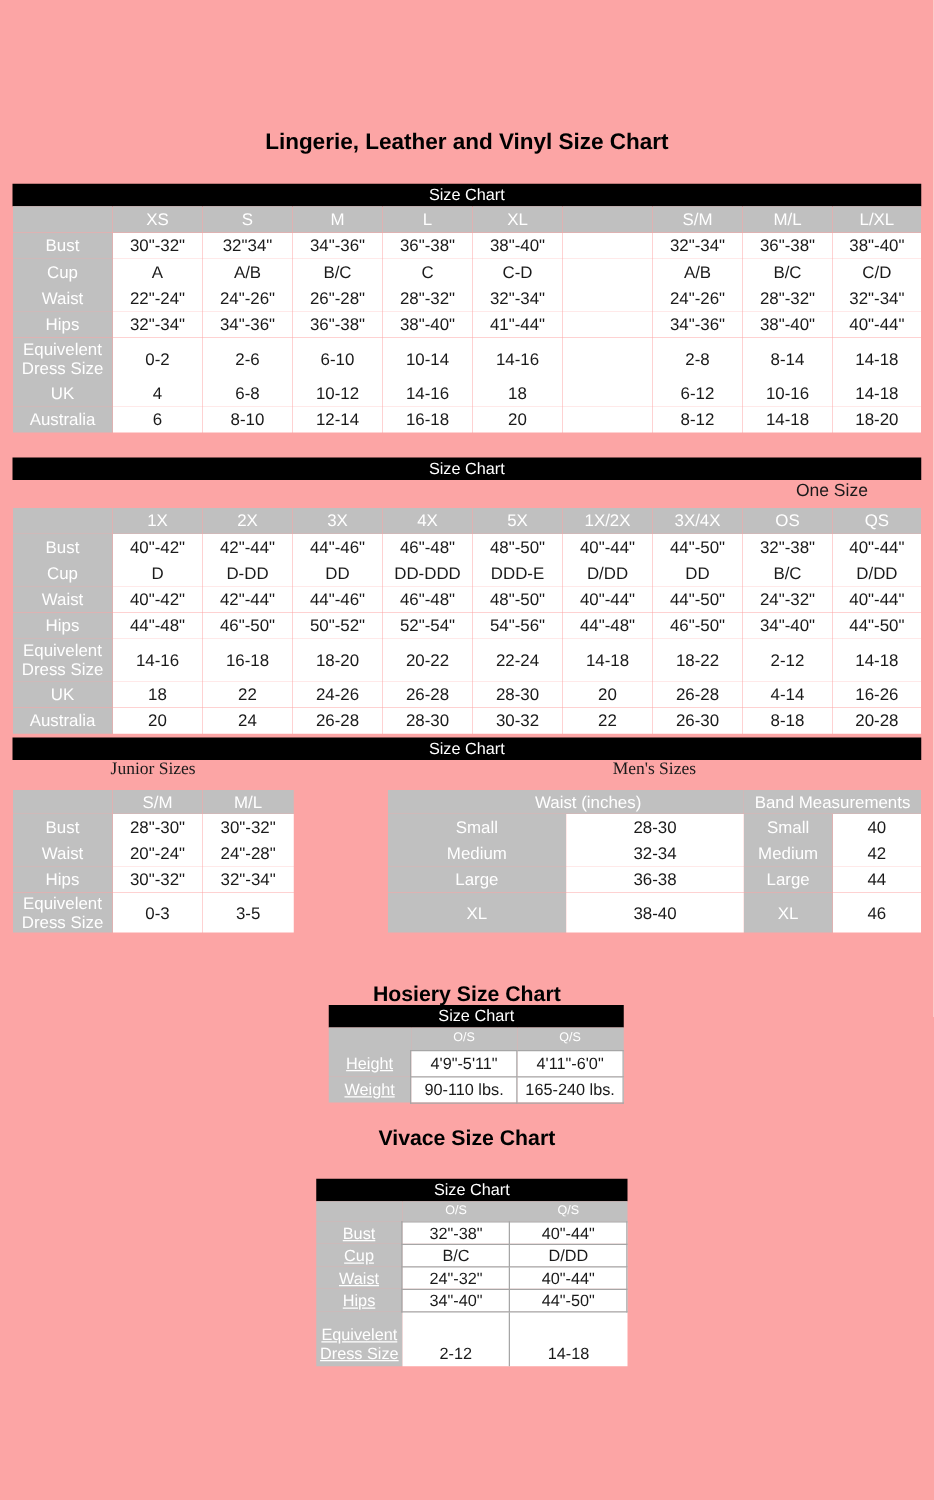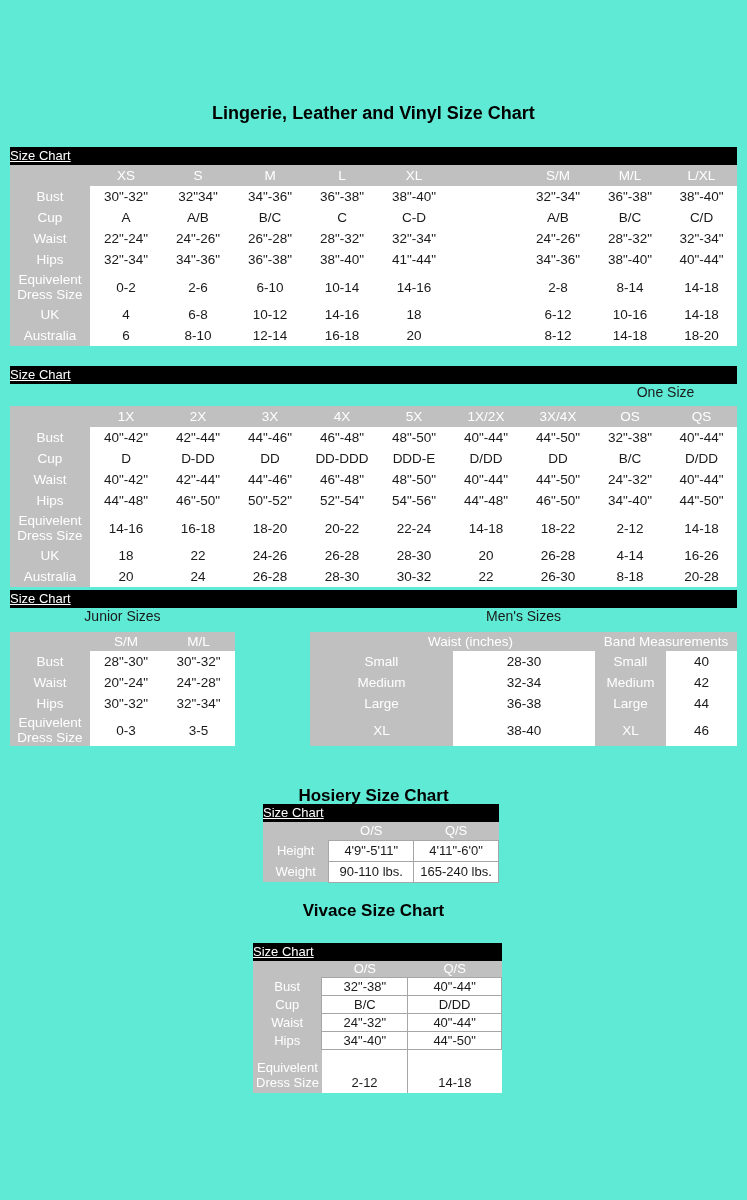--- a/index.html
+++ b/index.html
@@ -1,34 +1,34 @@
 <!DOCTYPE html>
 <html><head>
 <meta charset="utf-8">
 <style>
   * { margin:0; padding:0; box-sizing:border-box; }
   html,body { background:#ffffff; }
   body { font-family:"Liberation Sans", sans-serif; }
-  .page { position:relative; width:747px; height:1200px; background:#5eead4; overflow:hidden; }
+  .page { position:relative; width:747px; height:1200px; background:#fca5a5; overflow:hidden; }
 
   .abs { position:absolute; }
 
   .main-title { top:103px; left:0; width:747px; text-align:center;
     font-size:18px; font-weight:bold; color:#000; }
   .sub-chart-title { left:0; width:747px; text-align:center;
     font-size:17px; font-weight:bold; color:#000; }
 
   .sec { left:10px; width:727px; }
 
-  .bar { background:#000; color:#fff; 
-    height:18px; line-height:18px; font-size:13px; width:100%;text-decoration:underline; }
+  .bar { background:#000; color:#fff; text-align:center;
+    height:18px; line-height:18px; font-size:13px; width:100%; }
 
   .subtitle-row { position:relative; height:21px; }
   .subtitle-row.tall { height:22px; }
-  .subtitle-row.titles { height:24px; }
+  .subtitle-row.titles { height:24px;font-family:Liberation Serif, serif; }
   .subtitle-row span { display:block; text-align:center; font-size:14px;
     color:#1a1a1a; line-height:inherit; }
   .center-sub { width:100%; line-height:21px; }
   .plus-sub  { position:absolute; left:80px;  width:360px; line-height:22px; }
   .one-sub   { position:absolute; left:584px; width:143px; line-height:22px; }
   .junior-sub{ position:absolute; left:0;     width:225px; line-height:24px; }
   .mens-sub  { position:absolute; left:300px; width:427px; line-height:24px; }
 
   table { border-collapse:collapse; table-layout:fixed; }
   .grid th, .grid td { text-align:center; font-weight:normal;
@@ -36,23 +36,23 @@
   .grid th { background:#c0c0c0; color:#fff; font-size:13.5px; height:21px; }
   .grid td { font-size:13.5px; color:#1a1a1a; height:21px; background:#fff; }
   .grid td.lbl { background:#c0c0c0; color:#fff; line-height:15px; padding:0 2px; }
   .grid tr.tall td { height:34px; }
 
   .jm th { height:19px; }
   .jm tr.tall td { height:32px; }
   .mens th.waist-h { padding-left:36px; }
 
   .mini th, .mini td { text-align:center; font-weight:normal; vertical-align:middle; }
-  .mini th { background:#c0c0c0; color:#fff; font-size:13px; height:18px; }
+  .mini th { background:#c0c0c0; color:#fff; font-size:10px; height:18px; }
   .mini td { font-size:13px; color:#1a1a1a; height:21px; background:#fff; }
-  .mini td.lbl { background:#c0c0c0; color:#fff; line-height:15px; }
+  .mini td.lbl { background:#c0c0c0; color:#fff; line-height:15px;text-decoration:underline; }
   .mini td.val { border:1px solid #a6a6a6; }
 
   .vivace th { height:16px; }
   .vivace td { height:18px; }
   .vivace tr.tall td { height:44px; vertical-align:bottom; padding-bottom:3px; }
   .vivace tr.tall td.val { border:none; }
   .vivace tr.tall td.val + td.val { border-left:1px solid #a6a6a6; }
 
   .jm-tables { position:relative; height:120px; }
   .jm-tables .junior { position:absolute; left:0; top:0; }

